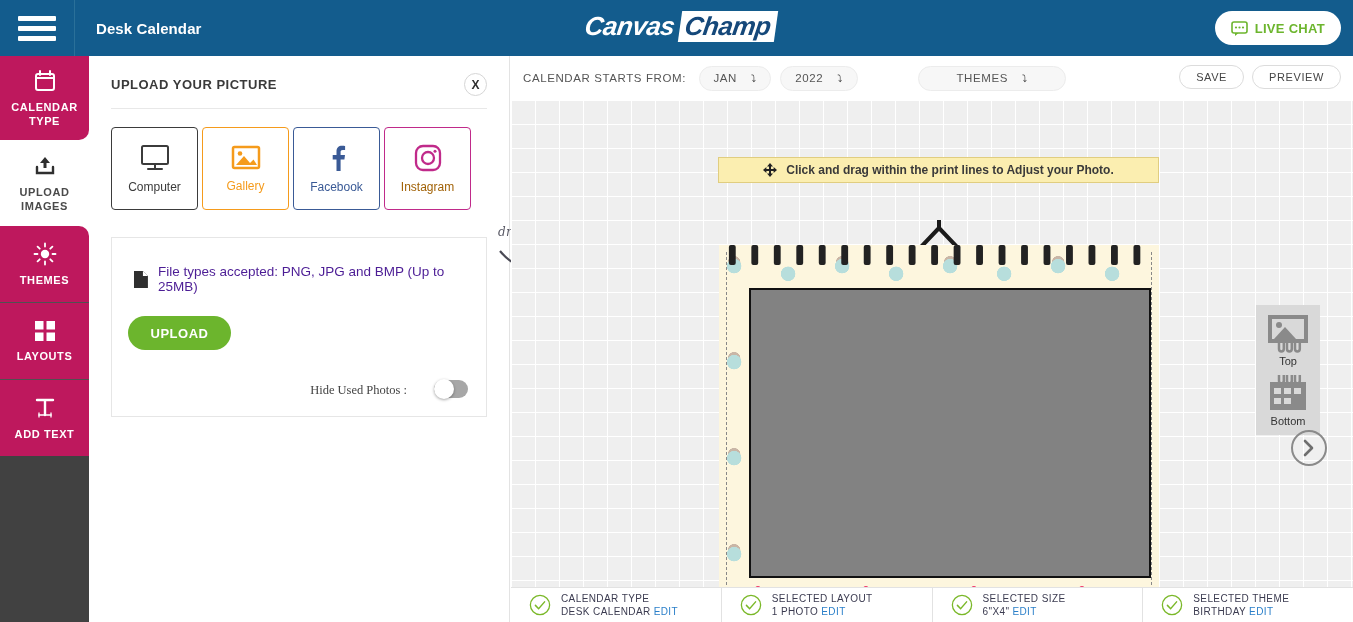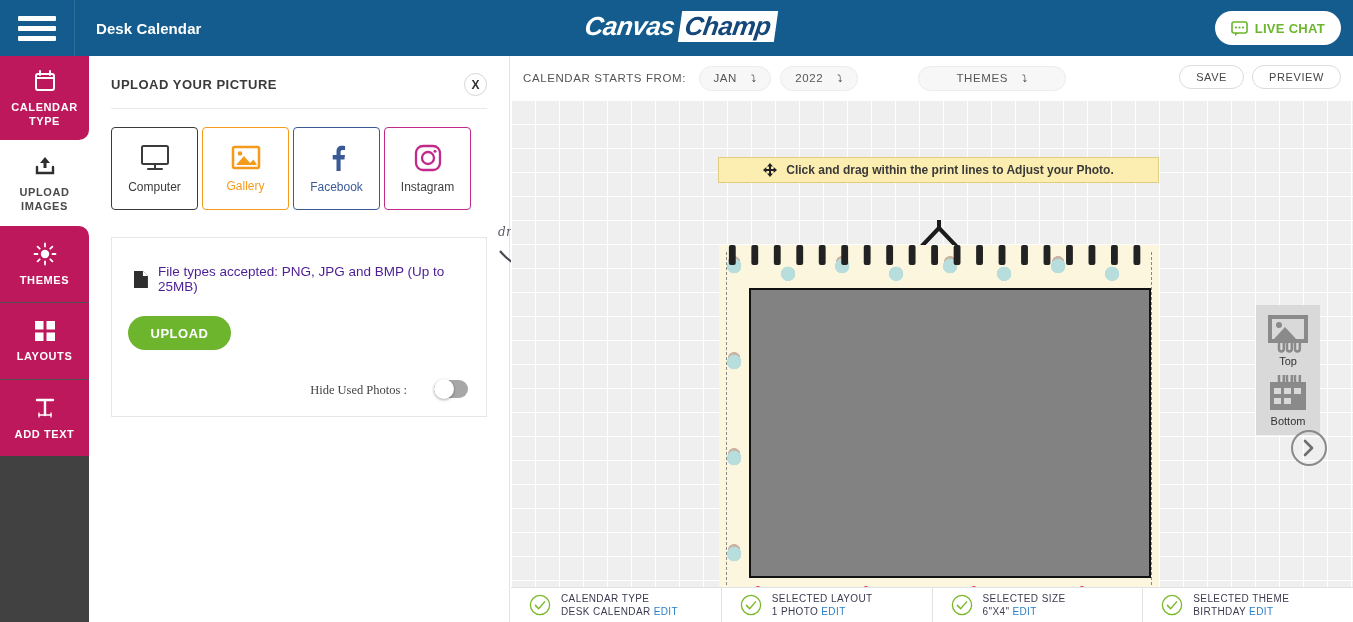--- a/index.html
+++ b/index.html
@@ -96,21 +96,21 @@
     gap: 8px; cursor: pointer;
   }
   .src .nm { font-size: 12px; }
   .src.computer { border: 1px solid #3b3b3b; }
   .src.computer .nm { color: #3b3b3b; }
   .src.gallery  { border: 1px solid #f59b1c; }
   .src.gallery .nm { color: #f59b1c; }
   .src.facebook { border: 1px solid #3a5a96; }
   .src.facebook .nm { color: #3a5a96; }
   .src.instagram{ border: 1px solid #c02a8a; }
-  .src.instagram .nm { color: #404040; }
+  .src.instagram .nm { color: #a16207; }
 
   .dropbox {
     margin: 27px 22px 0 22px; border: 1px solid #e6e6e6; height: 180px;
     position: relative; background: #fff;
   }
   .ftypes { display: flex; align-items: center; gap: 9px; padding: 26px 0 0 21px; }
   .ftypes .txt { font-size: 13.5px; color: #4c1d95; }
   .uploadbtn {
     position: absolute; left: 16px; top: 78px; width: 103px; height: 34px;
     background: #6cb52d; border-radius: 17px; color: #fff; font-size: 13px;

